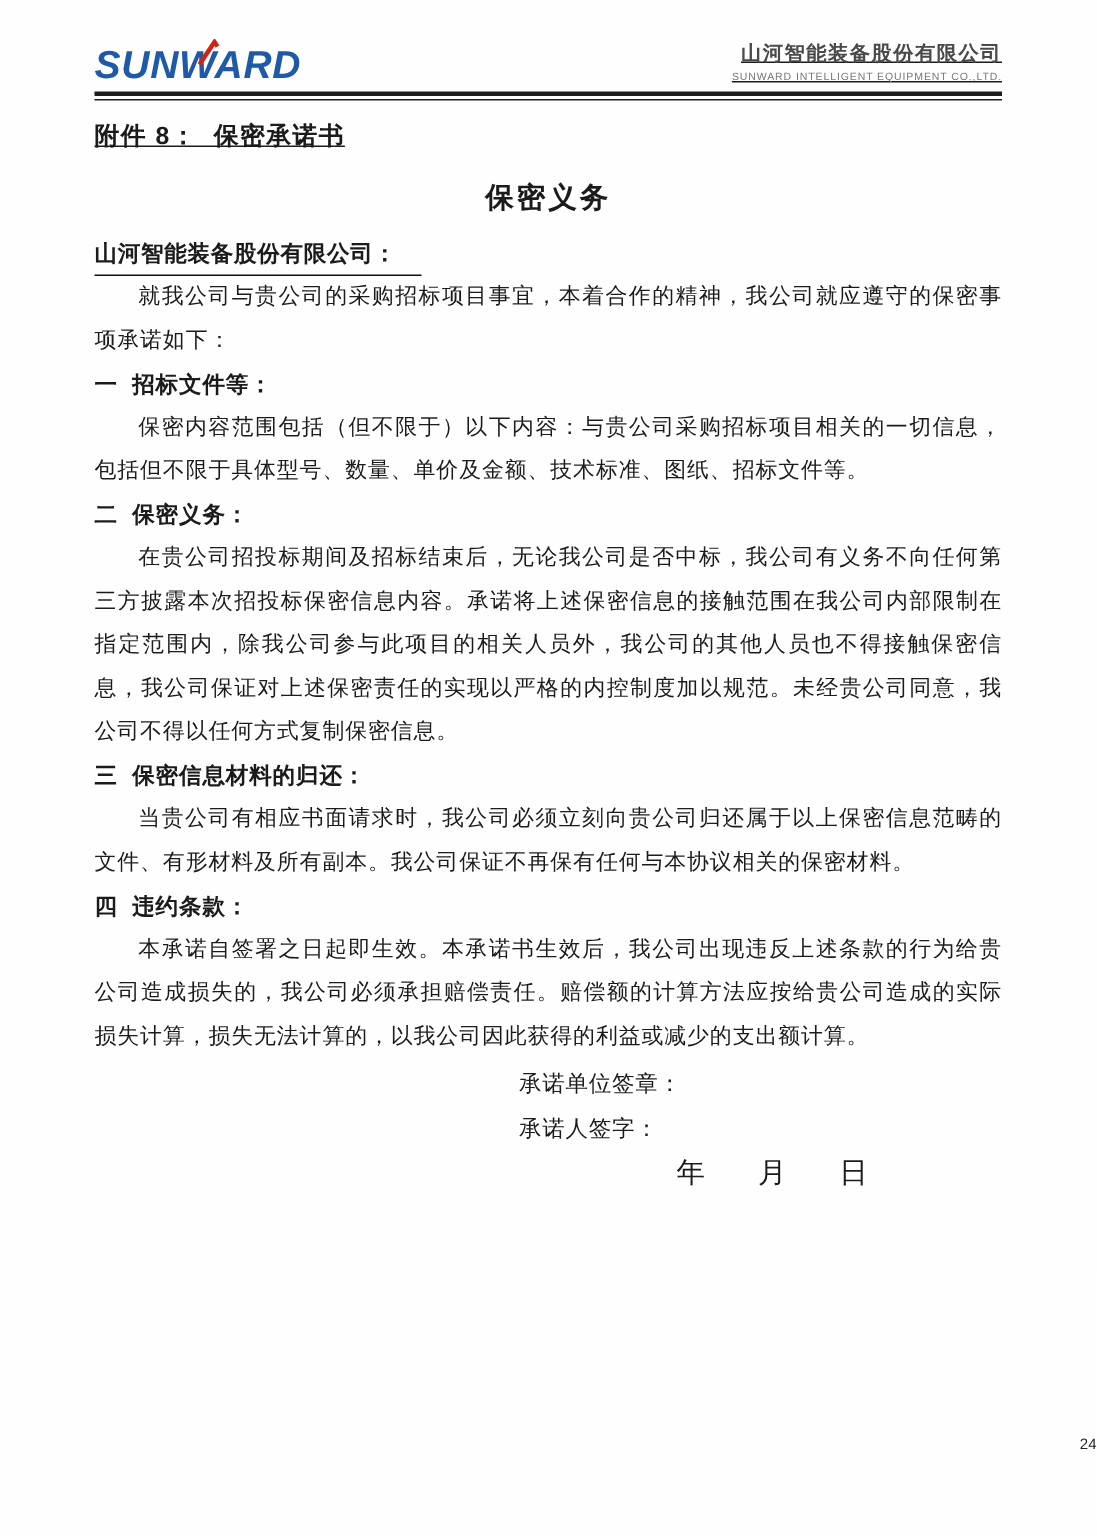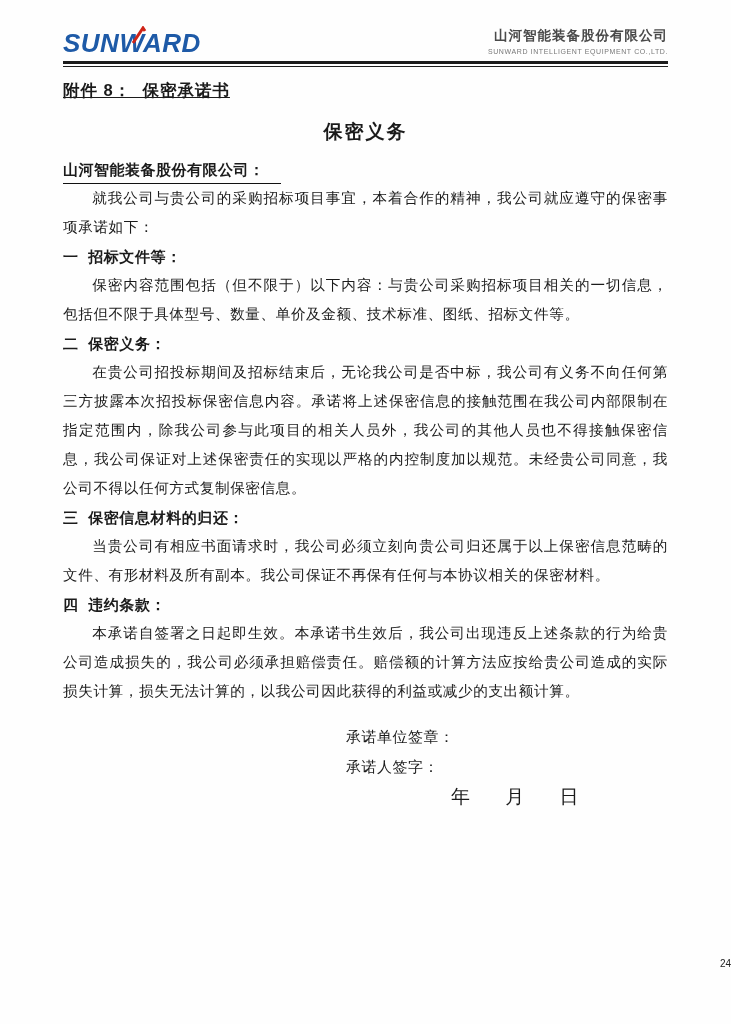--- a/index.html
+++ b/index.html
@@ -33,21 +33,21 @@
     color: #1e5aa7;
     line-height: 1;
   }
   .logo-accent {
     position: absolute;
     left: 67px;
     top: -8px;
     width: 18px;
     height: 18px;
   }
-  .company { text-align: right; padding-bottom: 1px; }
+  .company { text-align: right; padding-bottom: 1px; text-decoration: underline; }
   .company-cn {
     font-weight: bold;
     font-size: 13.5px;
     color: #4a4a4a;
     letter-spacing: 1px;
   }
   .company-en {
     font-size: 7px;
     color: #777777;
     letter-spacing: 0.6px;
@@ -97,21 +97,21 @@
   }
   .sec-heading {
     font-weight: bold;
     font-size: 15px;
     line-height: 29px;
     letter-spacing: 0.6px;
     white-space: pre;
   }
 
   
-  .sig-block { margin-top: 16px; }
+  .sig-block { margin-top: 2px; }
   .sig-line {
     margin-left: 283px;
     font-size: 15px;
     line-height: 30px;
     letter-spacing: 0.5px;
   }
   .date-line {
     margin-left: 388px;
     font-size: 19px;
     line-height: 30px;

